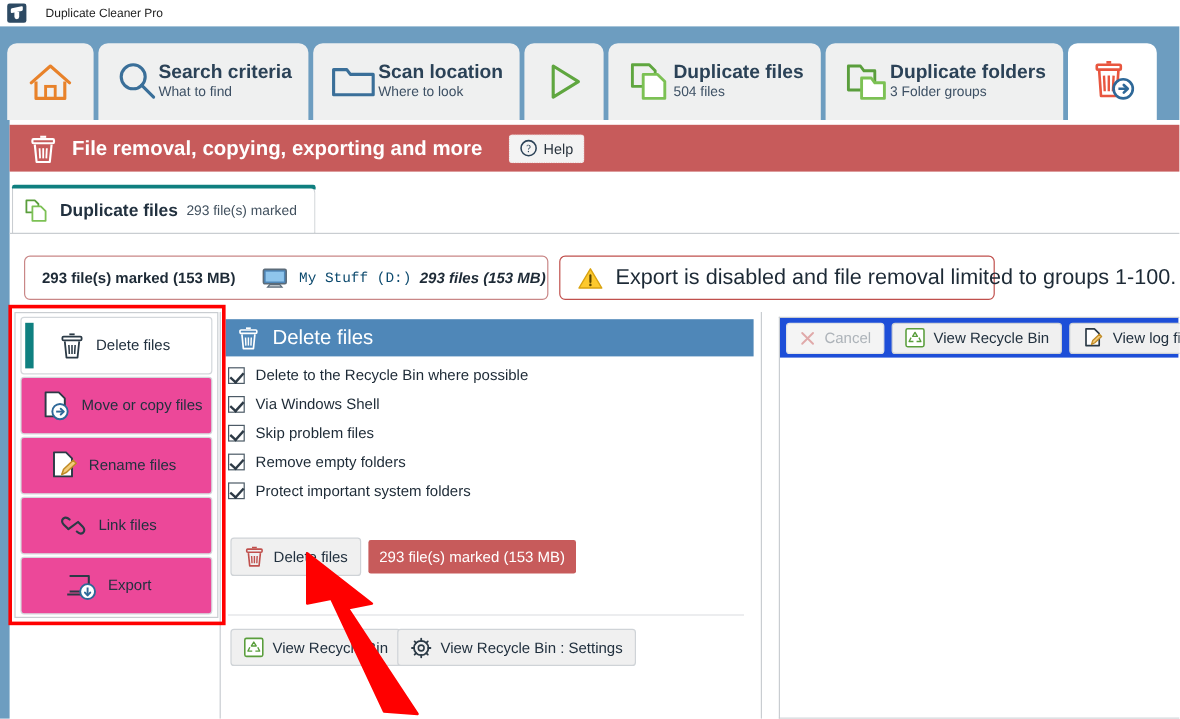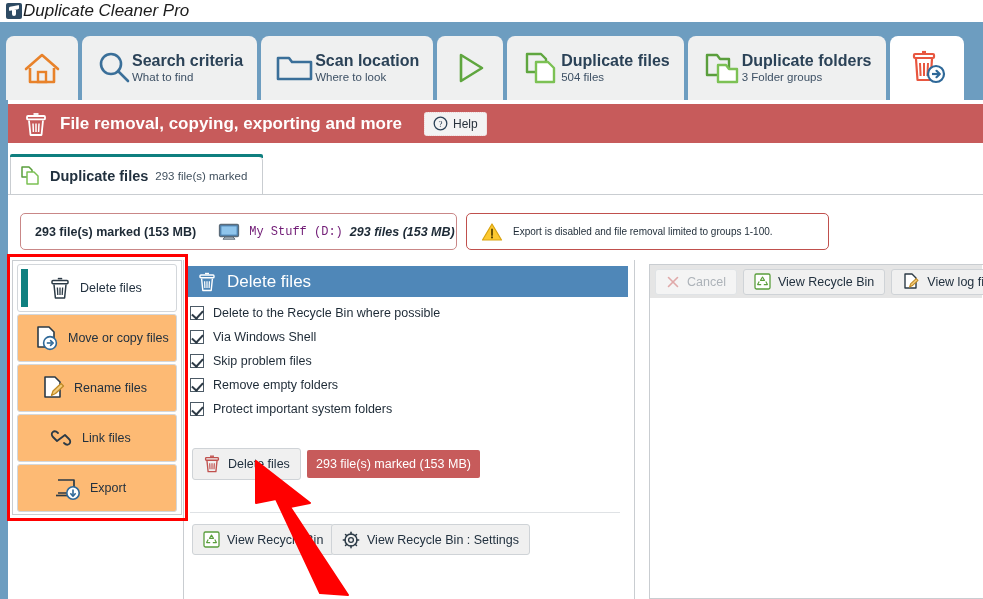--- a/index.html
+++ b/index.html
@@ -9,21 +9,21 @@
     font-family:"Liberation Sans", sans-serif;
     -webkit-font-smoothing:antialiased;
   }
   #root{position:relative;width:983px;height:599px;}
 
   
   .titlebar{position:absolute;left:0;top:0;width:983px;height:22px;background:#ffffff;display:flex;align-items:center;}
   .app-icon{width:16px;height:16px;margin-left:6px;background:#2d4a63;border-radius:2px;position:relative;flex:none;}
   .app-icon:before{content:"";position:absolute;left:3px;top:3px;width:10px;height:4px;background:#ffffff;transform:skewY(-12deg);border-radius:1px;}
   .app-icon:after{content:"";position:absolute;left:6px;top:7px;width:4px;height:6px;background:#ffffff;border-radius:0 0 2px 2px;}
-  .title-text{font-size:17px;color:#1c1c1c;margin-left:1px;white-space:nowrap;font-style:italic;}
+  .title-text{font-size:10px;color:#1c1c1c;margin-left:16px;white-space:nowrap;}
 
   
   .ribbon{position:absolute;left:0;top:22px;width:983px;height:78px;background:#6d9dc0;}
   .tabs{position:absolute;left:6px;top:30px;height:70px;display:flex;align-items:flex-end;gap:4px;}
   .tab{height:64px;background:#eff0f0;border-radius:8px 8px 0 0;display:flex;align-items:center;padding:0 14px;box-sizing:border-box;}
   .tab.active{background:#ffffff;}
   .tab .labels{display:flex;flex-direction:column;justify-content:center;line-height:1.12;}
   .tab .t-main{font-size:16px;font-weight:bold;color:#2b4257;white-space:nowrap;}
   .tab .t-sub{font-size:11.5px;color:#3d5064;white-space:nowrap;margin-top:1px;}
   .tab.icon-only{padding:0 16px;}
@@ -45,30 +45,30 @@
   .subtab-bar{position:absolute;left:10px;top:154px;width:253px;height:4px;background:#0f7f7f;border-radius:2px 2px 0 0;}
   .subtab .st-icon{margin-left:9px;}
   .subtab .st-title{font-size:14.5px;font-weight:bold;color:#22313f;margin-left:8px;}
   .subtab .st-sub{font-size:11.5px;color:#41505e;margin-left:7px;text-align:center;}
   .subtab-underline{position:absolute;left:8px;top:194px;width:975px;height:1px;background:#c9cdd1;}
 
   
   .pill-marked{position:absolute;left:20px;top:213px;width:437px;height:37px;border:1px solid #c98787;border-radius:5px;background:#ffffff;box-sizing:border-box;display:flex;align-items:center;}
   .pill-marked .pm-count{font-size:12.5px;font-weight:bold;color:#1d2a36;margin-left:14px;white-space:nowrap;}
   .pill-marked .pm-mon{margin-left:22px;}
-  .pill-marked .pm-drive{font-family:"Liberation Mono",monospace;font-size:12px;color:#701a75;margin-left:9px;white-space:nowrap;}
+  .pill-marked .pm-drive{font-family:"Liberation Mono",monospace;font-size:12px;color:#0c4a6e;margin-left:9px;white-space:nowrap;}
   .pill-marked .pm-files{font-size:12.5px;font-style:italic;font-weight:bold;color:#1d2a36;margin-left:7px;white-space:nowrap;}
 
   .pill-warn{position:absolute;left:466px;top:213px;width:363px;height:37px;border:1px solid #c0504d;border-radius:5px;background:#ffffff;box-sizing:border-box;display:flex;align-items:center;}
-  .pill-warn .pw-text{font-size:10px;color:#1d2a36;margin-left:10px;white-space:nowrap;}
+  .pill-warn .pw-text{font-size:18px;color:#1d2a36;margin-left:10px;white-space:nowrap;}
   .pill-warn .pw-icon{margin-left:14px;}
 
   
   .actions-box{position:absolute;left:12px;top:260px;width:170px;height:255px;background:#ffffff;border:1px solid #c9cdd1;box-sizing:border-box;padding:3px 4px;}
-  .action{position:relative;height:48px;margin-bottom:2px;background:#fdba74;border:1px solid #d3d7db;border-radius:3px;box-sizing:border-box;display:flex;align-items:center;}
+  .action{position:relative;height:48px;margin-bottom:2px;background:#ec4899;border:1px solid #d3d7db;border-radius:3px;box-sizing:border-box;display:flex;align-items:center;}
   .action.sel{background:#ffffff;}
   .action .sel-bar{position:absolute;left:3px;top:4px;width:7px;height:38px;background:#0f8080;}
   .action .a-icon{margin-left:30px;flex:none;}
   .action .a-label{font-size:12.5px;color:#22313f;margin-left:8px;white-space:nowrap;}
 
   .red-highlight{position:absolute;left:7px;top:254px;width:181px;height:267px;border:3px solid #ff0000;box-sizing:border-box;pointer-events:none;}
 
   
   .center{position:absolute;left:183px;top:260px;width:452px;height:339px;background:#ffffff;border-left:1px solid #c9cdd1;border-right:1px solid #c9cdd1;box-sizing:border-box;}
   .panel-head{position:absolute;left:188px;top:266px;width:440px;height:31px;background:#4f87b8;display:flex;align-items:center;}
@@ -91,21 +91,21 @@
   .marked-badge .mb-text{font-size:12.5px;color:#ffffff;white-space:nowrap;}
 
   .divider{position:absolute;left:190px;top:512px;width:430px;height:1px;background:#dfe2e5;}
 
   .rb-btn{position:absolute;left:192px;top:524px;height:31px;}
   .rbs-btn{position:absolute;left:331px;top:524px;height:31px;}
 
   
   .right{position:absolute;left:640px;top:260px;width:343px;height:339px;background:#ffffff;}
   .right-inner{position:absolute;left:649px;top:264px;width:334px;height:335px;border:1px solid #c9cdd1;border-right:none;box-sizing:border-box;background:#ffffff;}
-  .right-toolbar{position:absolute;left:650px;top:265px;width:332px;height:33px;background:#e5e5e5;display:flex;align-items:center;gap:6px;padding-left:5px;box-sizing:border-box;}
+  .right-toolbar{position:absolute;left:650px;top:265px;width:332px;height:33px;background:#1d4ed8;display:flex;align-items:center;gap:6px;padding-left:5px;box-sizing:border-box;}
   .right-toolbar .btn{height:26px;}
 
   
   .arrow{position:absolute;left:250px;top:455px;width:160px;height:144px;pointer-events:none;}
 </style>
 </head>
 <body>
 
 <div id="root">
 

